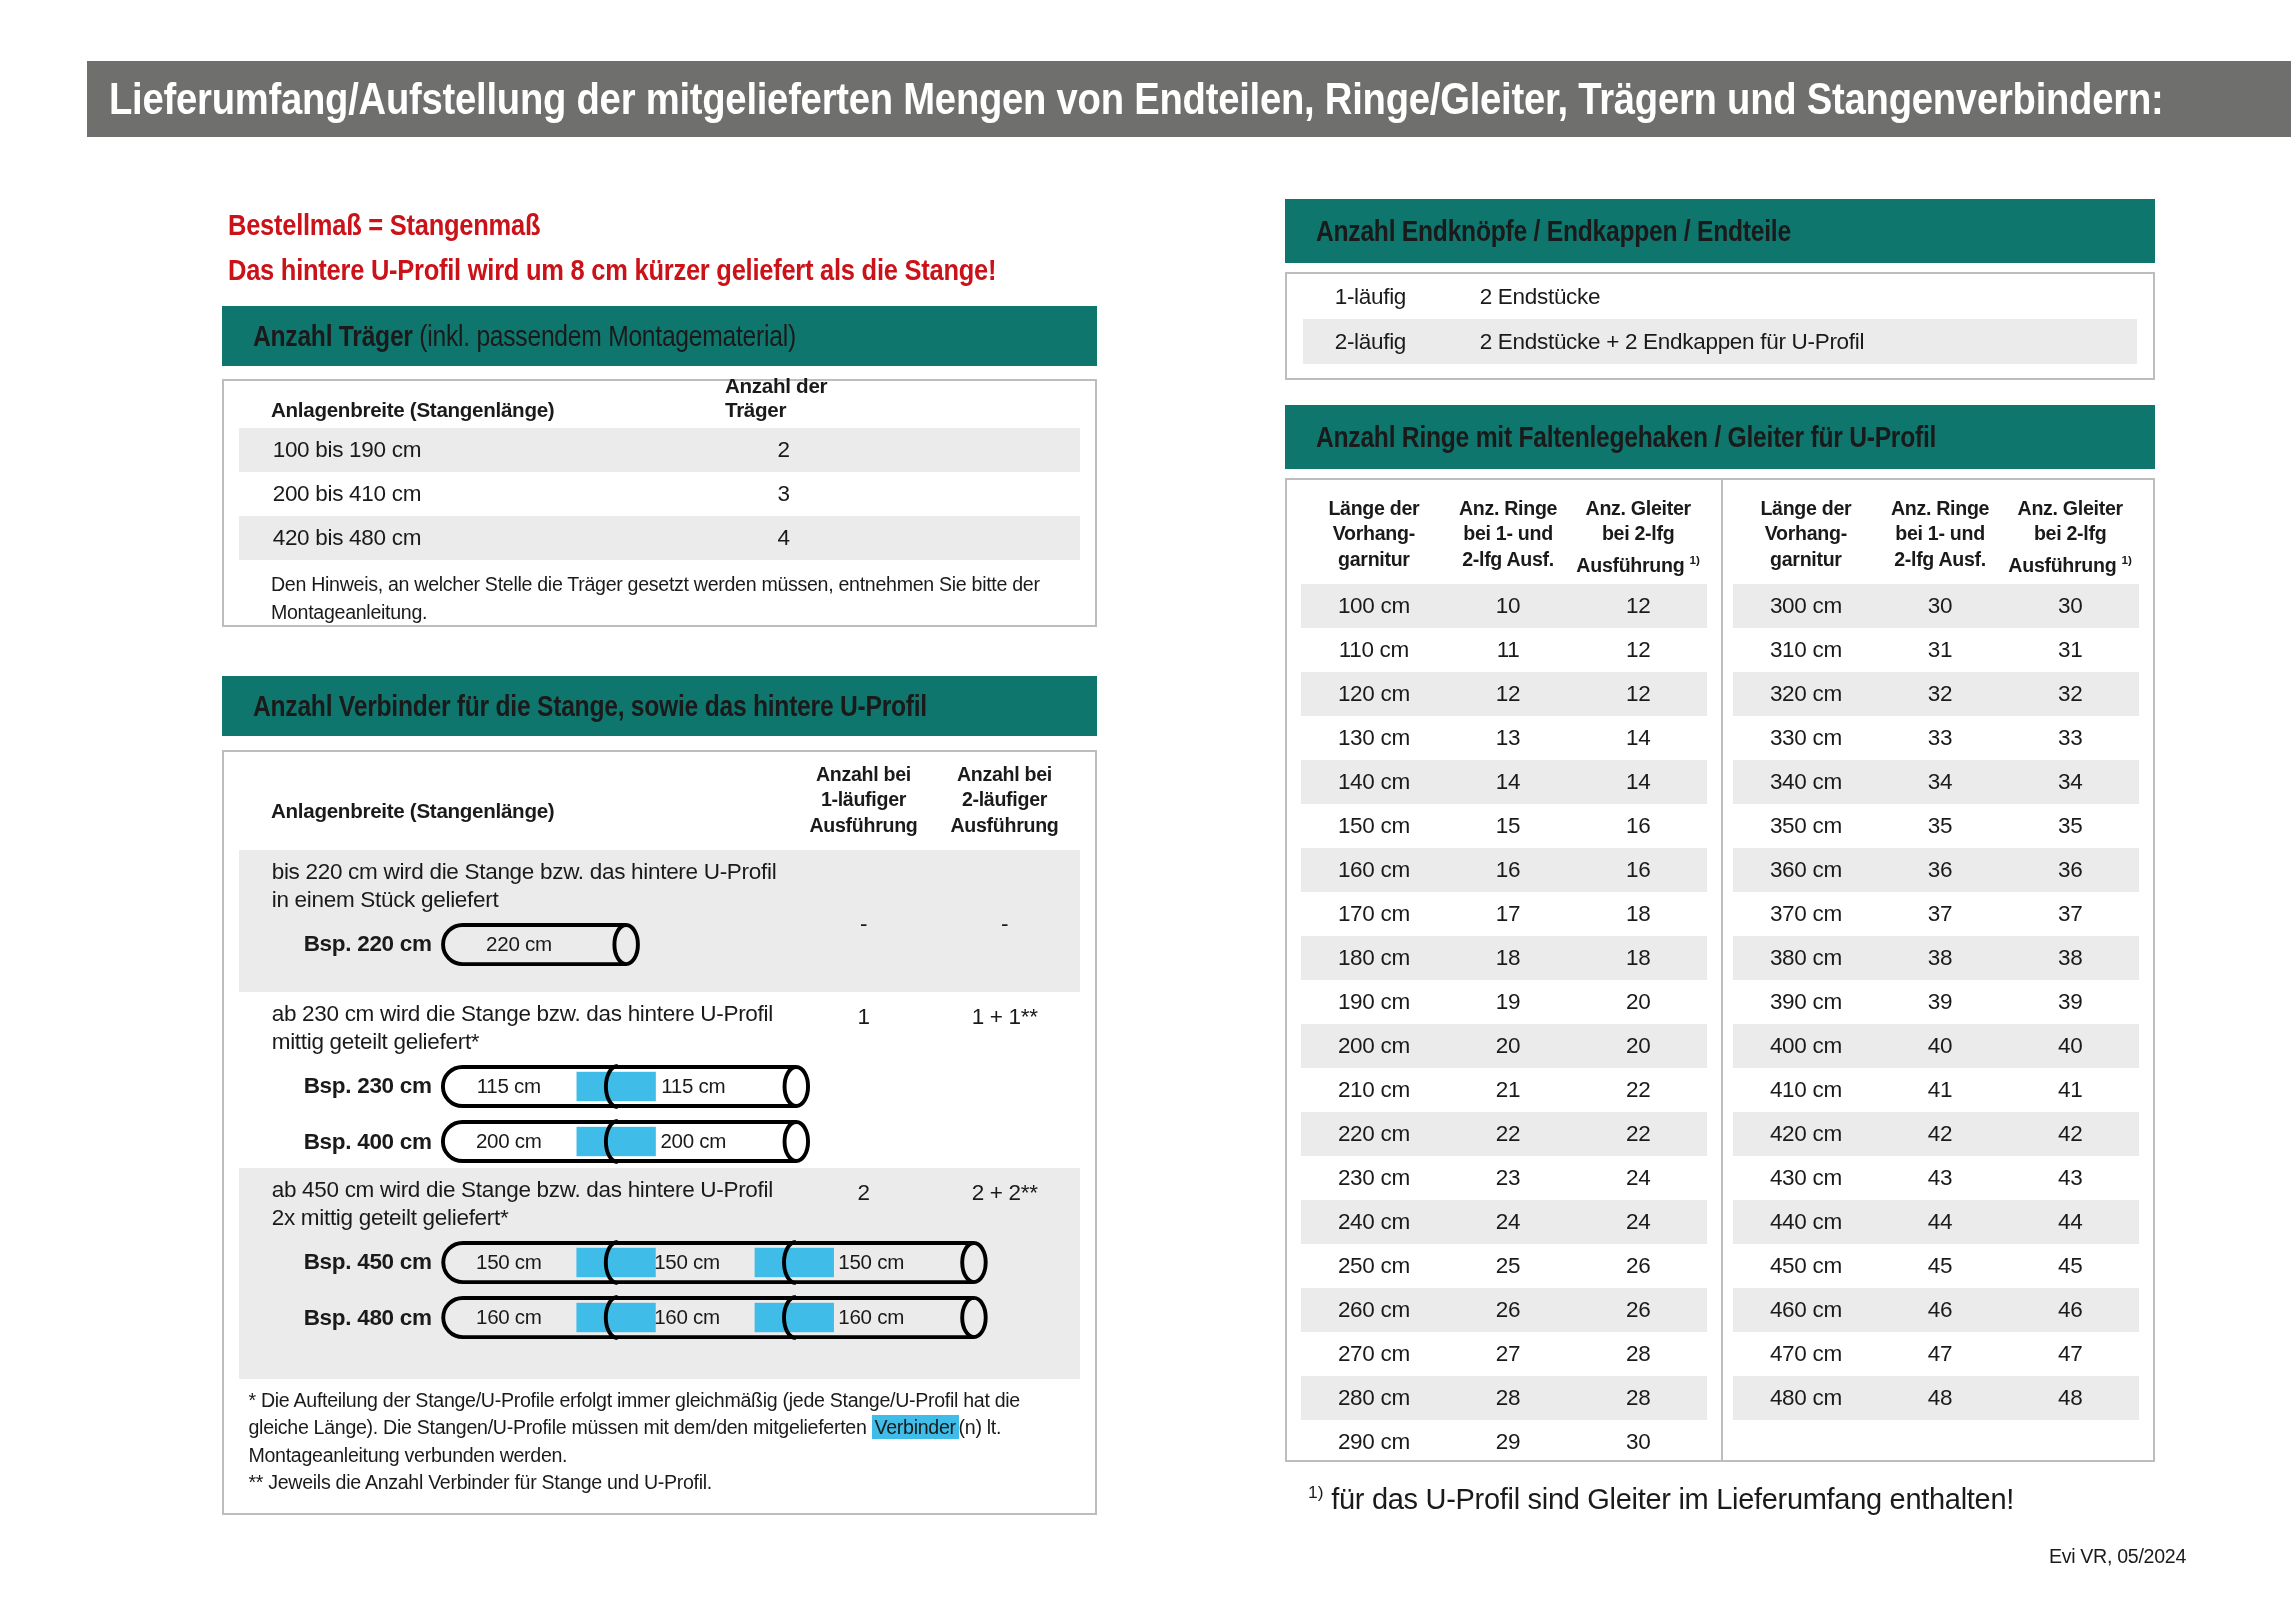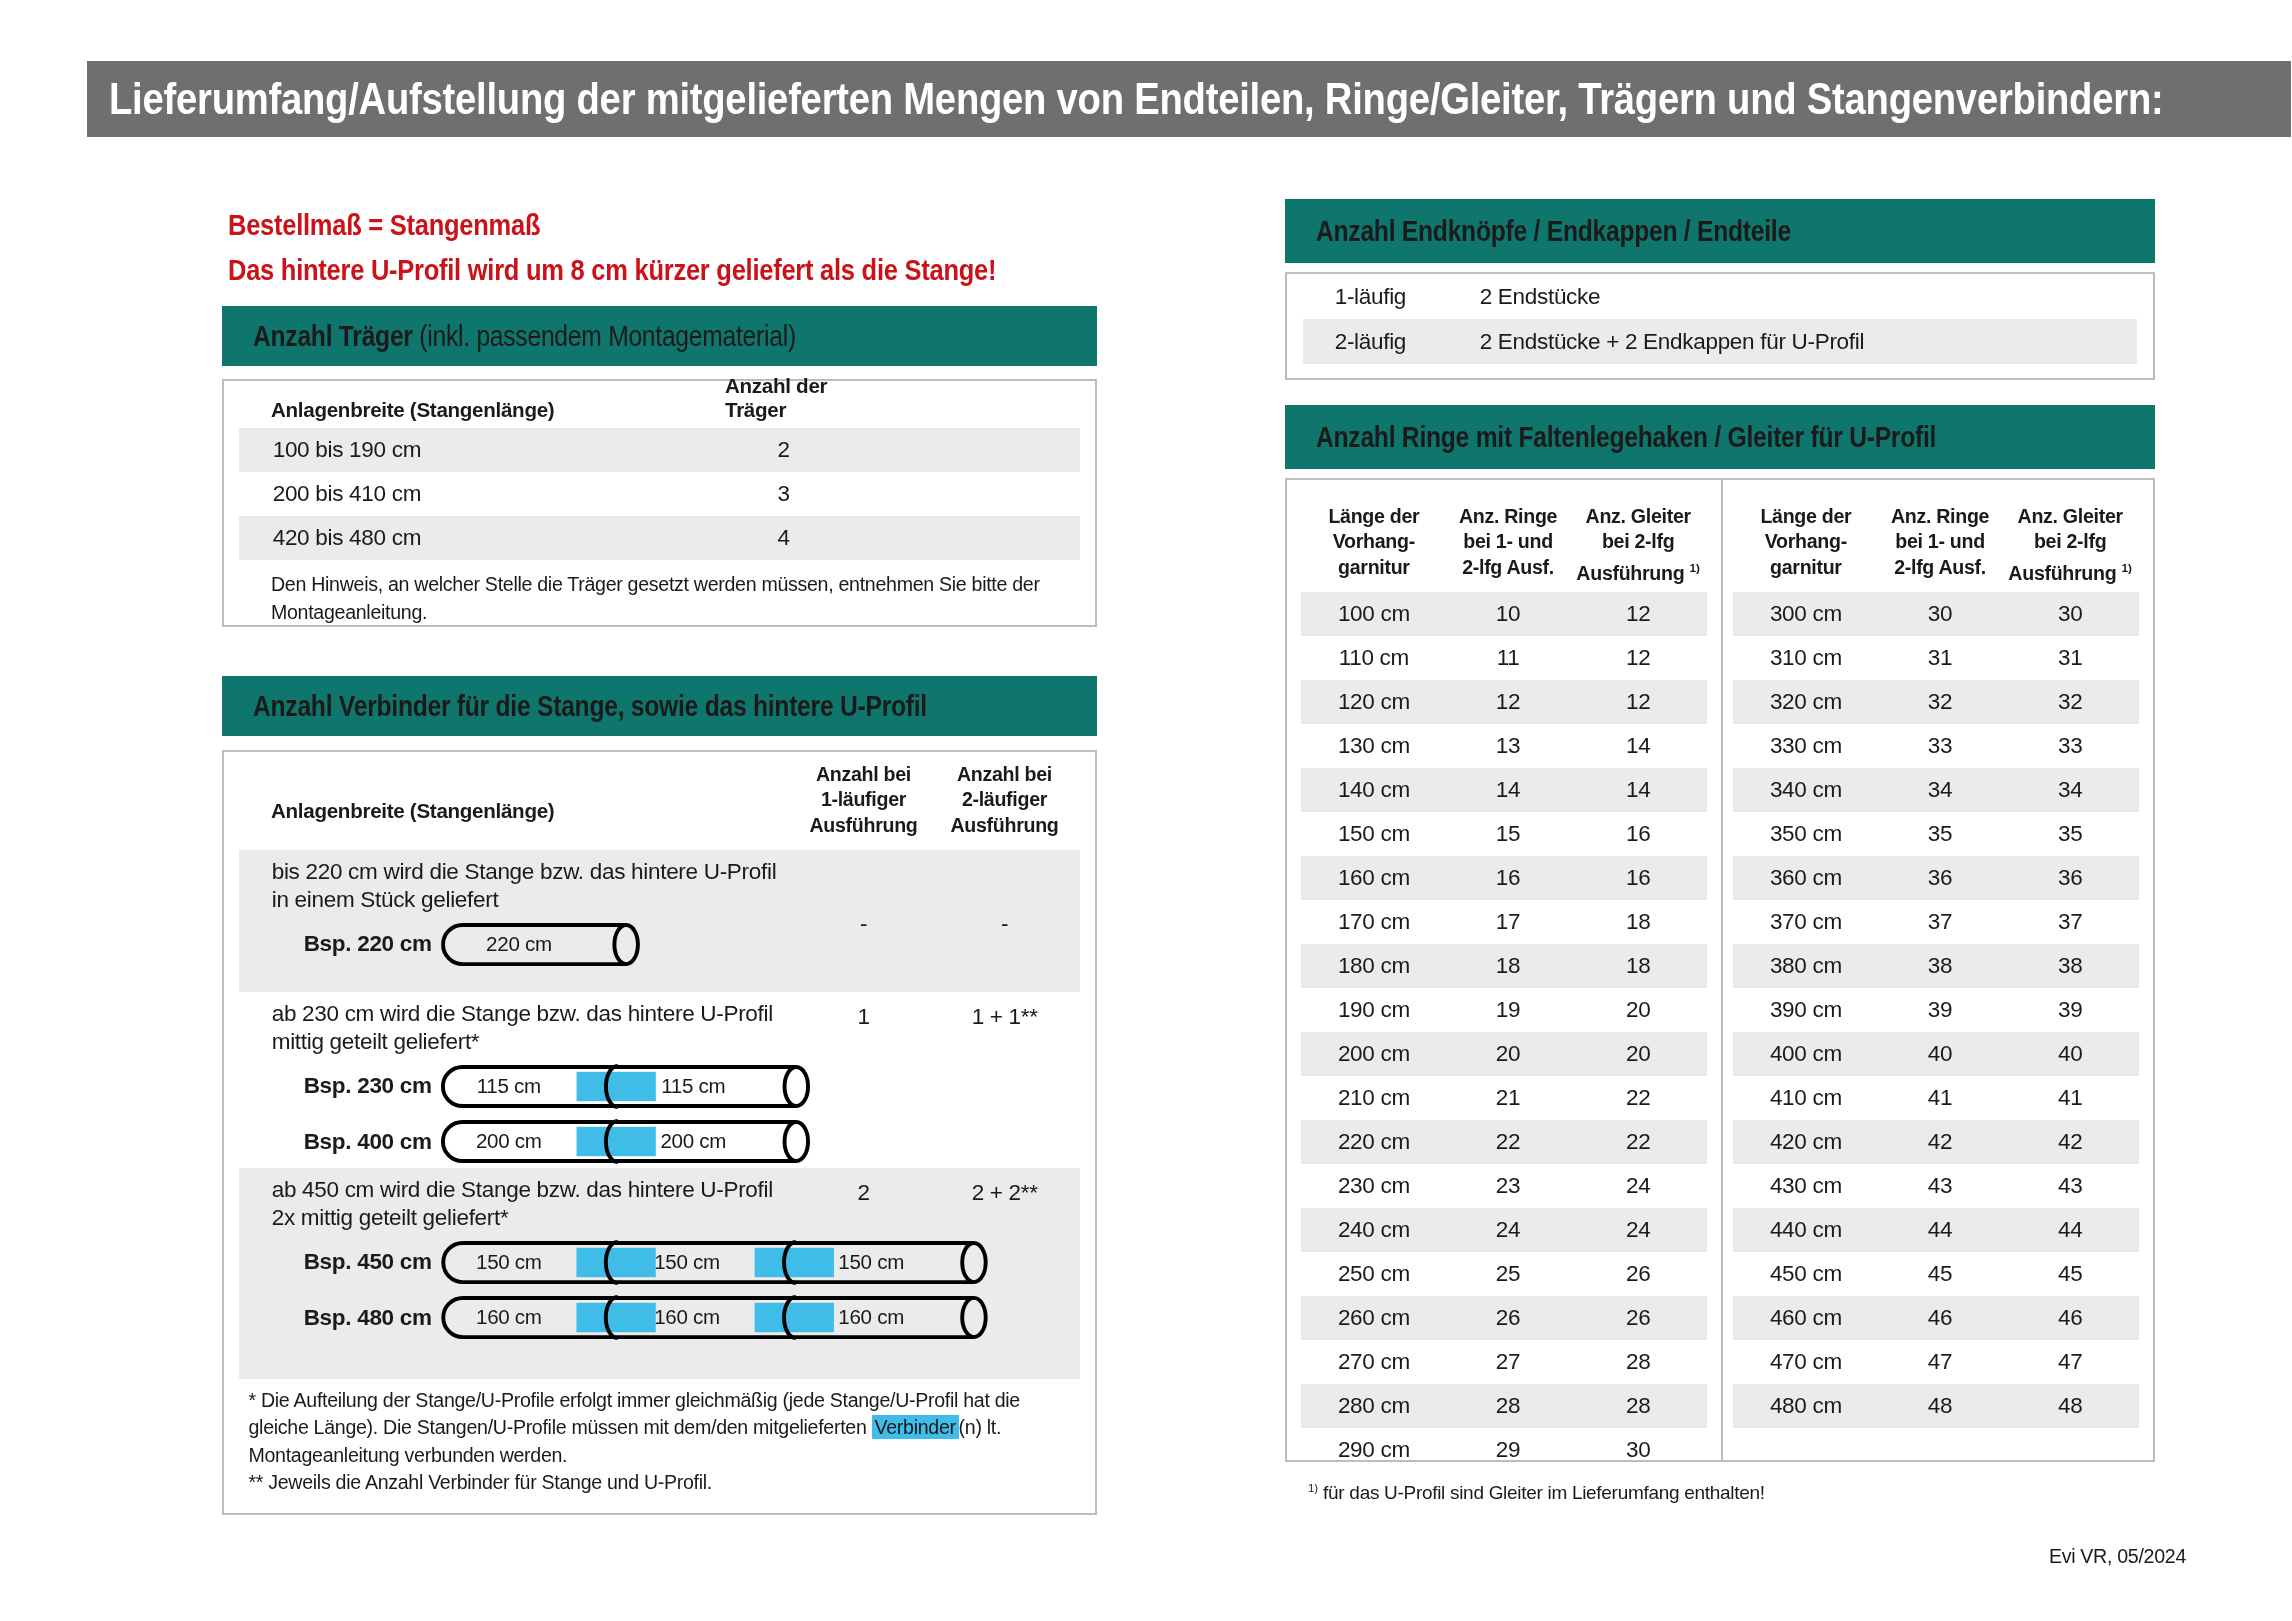--- a/index.html
+++ b/index.html
@@ -51,33 +51,33 @@
   .rod-line svg { flex:none; margin-left:6.9px; display:block; }
   .v-fn { margin:7.8px 14.7px 0; padding-left:9.8px; font-size:19.6px; line-height:27.4px; max-width:838px; }
   .v-fn .hl { background:#3fbce8; padding:1px 2.9px; }
 
   
   .e-row { height:45px; margin:0 15.7px; display:flex; align-items:center; font-size:22.5px; }
   .e-row.shade { background:#ebebeb; }
   .e-row .c1 { margin-left:32px; width:145px; }
 
   
-  .r-half { position:absolute; top:8px; bottom:0; width:434px; }
+  .r-half { position:absolute; top:0; bottom:0; width:434px; }
   .r-divider { position:absolute; left:434px; top:0; bottom:0; width:2px; background:#bdbdbd; }
   .r-head { display:flex; margin:15.7px 13.7px 5.9px; }
   .r-head .rh { text-align:center; font-weight:bold; font-size:19.6px; line-height:25.5px; }
   .r-row { height:44px; margin:0 13.7px; display:flex; align-items:center; font-size:22.5px; }
   .r-row.shade { background:#ebebeb; }
   .rc1 { width:36%; text-align:center; }
   .rc2 { width:30%; text-align:center; }
   .rc3 { width:34%; text-align:center; }
 
   sup { font-size:60%; vertical-align:super; letter-spacing:0; }
 
-  .r-foot { position:absolute; left:1308px; top:1482px; font-size:19px; }
+  .r-foot { position:absolute; left:1308px; top:1482px; font-size:29px; }
   .pagefoot { position:absolute; right:107px; top:1545px; font-size:19.6px; }
 </style>
 </head>
 <body>
 
 <div class="canvas">
 
   <div class="titlebar">
     <span class="t cond">Lieferumfang/Aufstellung der mitgelieferten Mengen von Endteilen, Ringe/Gleiter, Trägern und Stangenverbindern:</span>
   </div>

